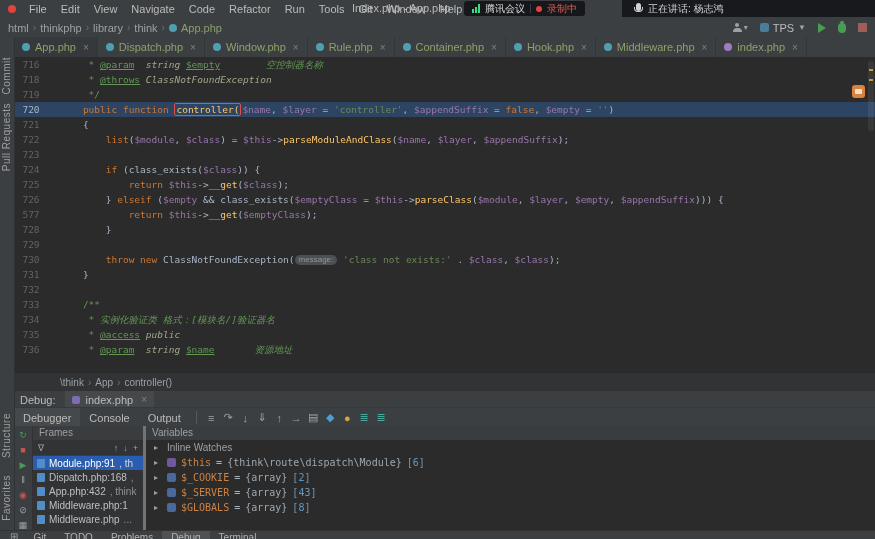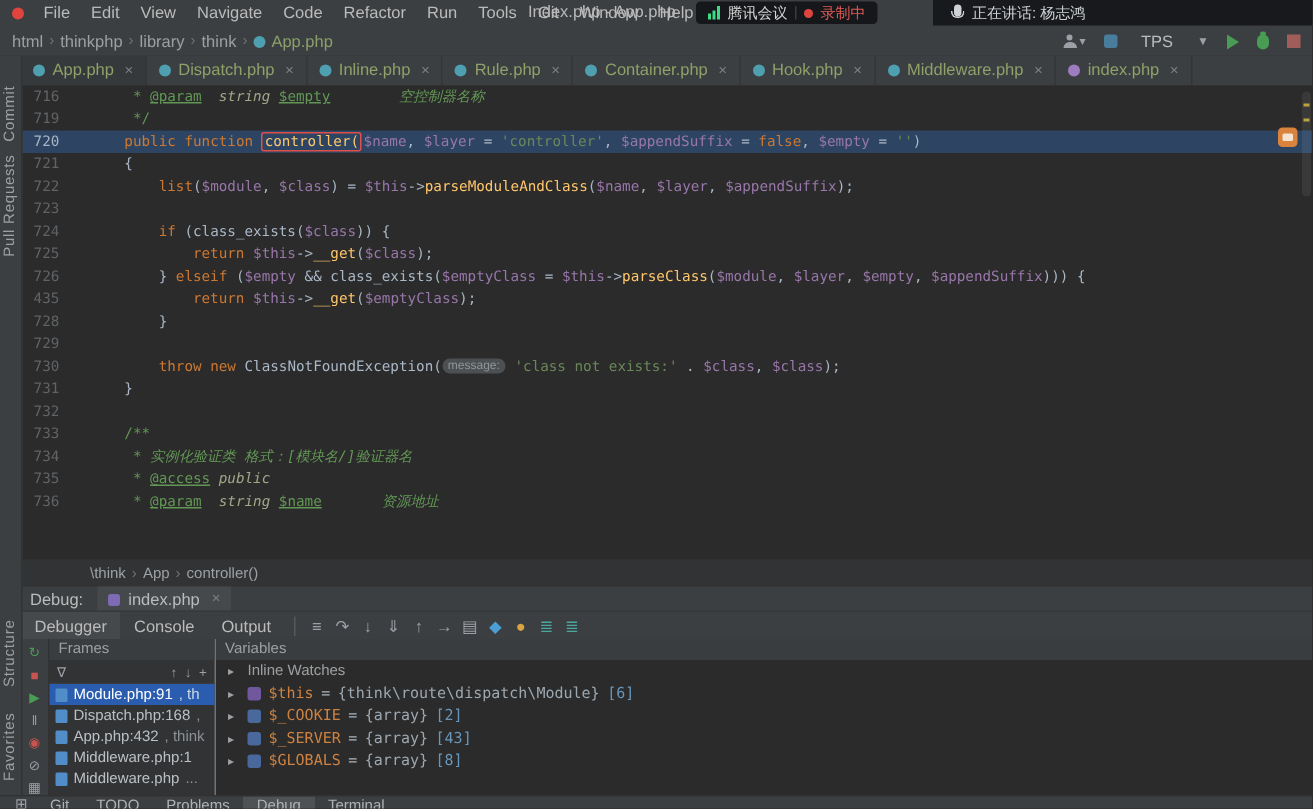--- a/index.html
+++ b/index.html
@@ -32,21 +32,21 @@
   .crumb{color:#9da0a3}
   .crumb-sep{color:#6e7275;margin:0 4px;font-size:10px}
   .crumb-file{color:#8aa06a;display:flex;align-items:center;gap:4px}
   .file-circle{width:8px;height:8px;border-radius:50%;background:#4e9fb0;display:inline-block}
   .tb2-right{position:absolute;right:8px;top:0;height:19px;display:flex;align-items:center;gap:12px}
   .person-wrap{display:flex;align-items:center;gap:2px}
   .person{width:9px;height:9px;position:relative;display:inline-block}
   .person::before{content:"";position:absolute;top:0;left:2.5px;width:4px;height:4px;border-radius:50%;background:#9da0a6}
   .person::after{content:"";position:absolute;bottom:0;left:0;width:9px;height:4px;border-radius:4px 4px 0 0;background:#9da0a6}
   .caret{color:#9da0a6;font-size:8px}
-  .run-combo{display:flex;align-items:center;gap:16px;color:#bbbbbb}
+  .run-combo{display:flex;align-items:center;gap:4px;color:#bbbbbb}
   .cfg-ico{width:9px;height:9px;border-radius:2px;background:#497d9c;display:inline-block}
   .play-ico{width:0;height:0;border-left:8px solid #499c54;border-top:5px solid transparent;border-bottom:5px solid transparent}
   .bug-ico{width:8px;height:10px;background:#499c54;border-radius:4px;position:relative}
   .bug-ico::before{content:"";position:absolute;top:-2px;left:2px;width:4px;height:3px;background:#499c54;border-radius:2px}
   .stop-ico{width:9px;height:9px;background:#a15d5a}
   
   .tabsbar{position:absolute;top:37px;left:14px;right:0;height:20px;background:#3c3f41;
            display:flex;border-bottom:1px solid #323232;overflow:hidden}
   .tab{display:flex;align-items:center;gap:5px;padding:0 8px;font-size:11px;color:#8fa069;
        border-right:1px solid #333537;white-space:nowrap}
@@ -95,21 +95,21 @@
   .debug-toolbar{position:absolute;top:407px;left:14px;right:0;height:19px;background:#3c3f41;
                  display:flex;align-items:center;font-size:11px;border-top:1px solid #36393a}
   .dview{padding:0 9px;height:19px;display:flex;align-items:center;color:#bbbbbb}
   .dview.sel{background:#46494b}
   .dt-sep{width:1px;height:13px;background:#56595b;margin:0 6px}
   .dt-ico{width:17px;text-align:center;font-size:11px}
   .debug-content{position:absolute;top:426px;left:14px;right:0;height:104px;background:#313335;display:flex}
   .dbg-strip{width:18px;background:#3c3f41;border-right:1px solid #323232;display:flex;flex-direction:column;
              align-items:center;padding-top:3px;gap:3px;flex:0 0 18px}
   .strip-ico{font-size:9px;height:12px;line-height:12px}
-  .frames-pane{width:110px;flex:0 0 110px;border-right:1px solid #737373;display:flex;flex-direction:column;background:#313335}
+  .frames-pane{width:110px;flex:0 0 110px;border-right:3px solid #737373;display:flex;flex-direction:column;background:#313335}
   .pane-head{height:14px;line-height:14px;padding-left:6px;color:#9da0a3;font-size:10px;background:#3a3d3f;flex:0 0 14px}
   .frames-toolbar{height:15px;flex:0 0 15px;display:flex;align-items:center;padding:0 5px;gap:5px;color:#9da0a6;
                   font-size:9px;border-bottom:1px solid #3a3d3f}
   .sp{flex:1}
   .frame-row{height:14px;display:flex;align-items:center;gap:4px;padding-left:4px;font-size:10px;
              color:#bcc0c4;white-space:nowrap;overflow:hidden}
   .frame-row.sel{background:#2a5db0;color:#ffffff}
   .frame-ico{width:8px;height:9px;background:#518dc8;border-radius:1px;flex:0 0 auto}
   .frame-sub{color:#8d9196}
   .frame-row.sel .frame-sub{color:#cfd8e6}
@@ -203,21 +203,21 @@
       <span class="tlabel">App.php</span>
       <span class="tclose">×</span>
     </div>
     <div class="tab">
       <span class="cicon" style="background: rgb(78, 159, 176);"></span>
       <span class="tlabel">Dispatch.php</span>
       <span class="tclose">×</span>
     </div>
     <div class="tab">
       <span class="cicon" style="background: rgb(78, 159, 176);"></span>
-      <span class="tlabel">Inline.php</span>
+      <span class="tlabel">Window.php</span>
       <span class="tclose">×</span>
     </div>
     <div class="tab">
       <span class="cicon" style="background: rgb(78, 159, 176);"></span>
       <span class="tlabel">Rule.php</span>
       <span class="tclose">×</span>
     </div>
     <div class="tab">
       <span class="cicon" style="background: rgb(78, 159, 176);"></span>
       <span class="tlabel">Container.php</span>
@@ -246,29 +246,30 @@
     <div class="vlabel" style="top: 376px;">Structure</div>
     <div class="vlabel" style="top: 438px;">Favorites</div>
   </div>
 
 <div class="editor" id="code">
   <div class="notif"></div>
   <div class="scrollbar"></div>
   <div class="stripe" style="top:12px"></div>
   <div class="stripe" style="top:22px"></div>
 <div class="code-row"><span class="gut">716</span><span class="code-body"><span class="tk-c">     * </span><span class="tk-ct">@param</span><span class="tk-c">  </span><span class="tk-ci">string </span><span class="tk-cv">$empty</span><span class="tk-c">        </span><span class="tk-cc">空控制器名称</span></span></div>
+    <div class="code-row"><span class="gut">718</span><span class="code-body"><span class="tk-c">     * </span><span class="tk-ct">@throws</span><span class="tk-c"> </span><span class="tk-ci">ClassNotFoundException</span></span></div>
     <div class="code-row"><span class="gut">719</span><span class="code-body"><span class="tk-c">     */</span></span></div>
     <div class="code-row hl"><span class="gut">720</span><span class="code-body"><span class="tk-t">    </span><span class="tk-k">public</span><span class="tk-t"> </span><span class="tk-k">function</span><span class="tk-t"> </span><span class="tk-box">controller(</span><span class="tk-v">$name</span><span class="tk-t">, </span><span class="tk-v">$layer</span><span class="tk-t"> = </span><span class="tk-s">'controller'</span><span class="tk-t">, </span><span class="tk-v">$appendSuffix</span><span class="tk-t"> = </span><span class="tk-k">false</span><span class="tk-t">, </span><span class="tk-v">$empty</span><span class="tk-t"> = </span><span class="tk-s">''</span><span class="tk-t">)</span></span></div>
     <div class="code-row"><span class="gut">721</span><span class="code-body"><span class="tk-t">    {</span></span></div>
     <div class="code-row"><span class="gut">722</span><span class="code-body"><span class="tk-t">        </span><span class="tk-k">list</span><span class="tk-t">(</span><span class="tk-v">$module</span><span class="tk-t">, </span><span class="tk-v">$class</span><span class="tk-t">) = </span><span class="tk-v">$this</span><span class="tk-t">-&gt;</span><span class="tk-m">parseModuleAndClass</span><span class="tk-t">(</span><span class="tk-v">$name</span><span class="tk-t">, </span><span class="tk-v">$layer</span><span class="tk-t">, </span><span class="tk-v">$appendSuffix</span><span class="tk-t">);</span></span></div>
     <div class="code-row"><span class="gut">723</span><span class="code-body"></span></div>
     <div class="code-row"><span class="gut">724</span><span class="code-body"><span class="tk-t">        </span><span class="tk-k">if</span><span class="tk-t"> (class_exists(</span><span class="tk-v">$class</span><span class="tk-t">)) {</span></span></div>
     <div class="code-row"><span class="gut">725</span><span class="code-body"><span class="tk-t">            </span><span class="tk-k">return</span><span class="tk-t"> </span><span class="tk-v">$this</span><span class="tk-t">-&gt;</span><span class="tk-m">__get</span><span class="tk-t">(</span><span class="tk-v">$class</span><span class="tk-t">);</span></span></div>
     <div class="code-row"><span class="gut">726</span><span class="code-body"><span class="tk-t">        } </span><span class="tk-k">elseif</span><span class="tk-t"> (</span><span class="tk-v">$empty</span><span class="tk-t"> &amp;&amp; class_exists(</span><span class="tk-v">$emptyClass</span><span class="tk-t"> = </span><span class="tk-v">$this</span><span class="tk-t">-&gt;</span><span class="tk-m">parseClass</span><span class="tk-t">(</span><span class="tk-v">$module</span><span class="tk-t">, </span><span class="tk-v">$layer</span><span class="tk-t">, </span><span class="tk-v">$empty</span><span class="tk-t">, </span><span class="tk-v">$appendSuffix</span><span class="tk-t">))) {</span></span></div>
-    <div class="code-row"><span class="gut">435</span><span class="code-body"><span class="tk-t">            </span><span class="tk-k">return</span><span class="tk-t"> </span><span class="tk-v">$this</span><span class="tk-t">-&gt;</span><span class="tk-m">__get</span><span class="tk-t">(</span><span class="tk-v">$emptyClass</span><span class="tk-t">);</span></span></div>
+    <div class="code-row"><span class="gut">577</span><span class="code-body"><span class="tk-t">            </span><span class="tk-k">return</span><span class="tk-t"> </span><span class="tk-v">$this</span><span class="tk-t">-&gt;</span><span class="tk-m">__get</span><span class="tk-t">(</span><span class="tk-v">$emptyClass</span><span class="tk-t">);</span></span></div>
     <div class="code-row"><span class="gut">728</span><span class="code-body"><span class="tk-t">        }</span></span></div>
     <div class="code-row"><span class="gut">729</span><span class="code-body"></span></div>
     <div class="code-row"><span class="gut">730</span><span class="code-body"><span class="tk-t">        </span><span class="tk-k">throw</span><span class="tk-t"> </span><span class="tk-k">new</span><span class="tk-t"> ClassNotFoundException(</span><span class="chip">message:</span><span class="tk-t"> </span><span class="tk-s">'class not exists:'</span><span class="tk-t"> . </span><span class="tk-v">$class</span><span class="tk-t">, </span><span class="tk-v">$class</span><span class="tk-t">);</span></span></div>
     <div class="code-row"><span class="gut">731</span><span class="code-body"><span class="tk-t">    }</span></span></div>
     <div class="code-row"><span class="gut">732</span><span class="code-body"></span></div>
     <div class="code-row"><span class="gut">733</span><span class="code-body"><span class="tk-c">    /**</span></span></div>
     <div class="code-row"><span class="gut">734</span><span class="code-body"><span class="tk-c">     * </span><span class="tk-cc">实例化验证类 格式：[模块名/]验证器名</span></span></div>
     <div class="code-row"><span class="gut">735</span><span class="code-body"><span class="tk-c">     * </span><span class="tk-ct">@access</span><span class="tk-c"> </span><span class="tk-ci">public</span></span></div>
     <div class="code-row"><span class="gut">736</span><span class="code-body"><span class="tk-c">     * </span><span class="tk-ct">@param</span><span class="tk-c">  </span><span class="tk-ci">string </span><span class="tk-cv">$name</span><span class="tk-c">       </span><span class="tk-cc">资源地址</span></span></div>
   </div>

